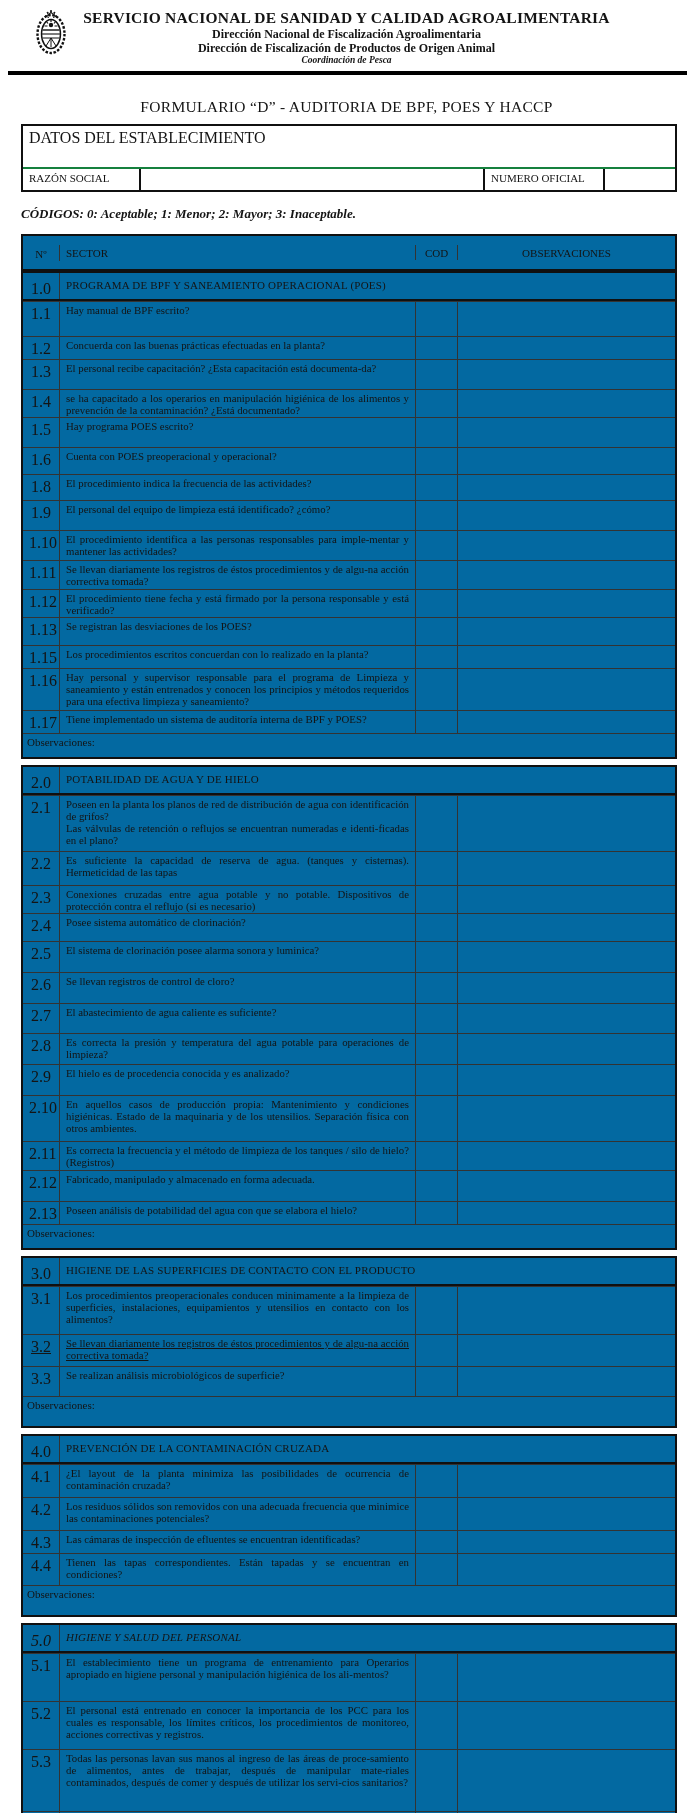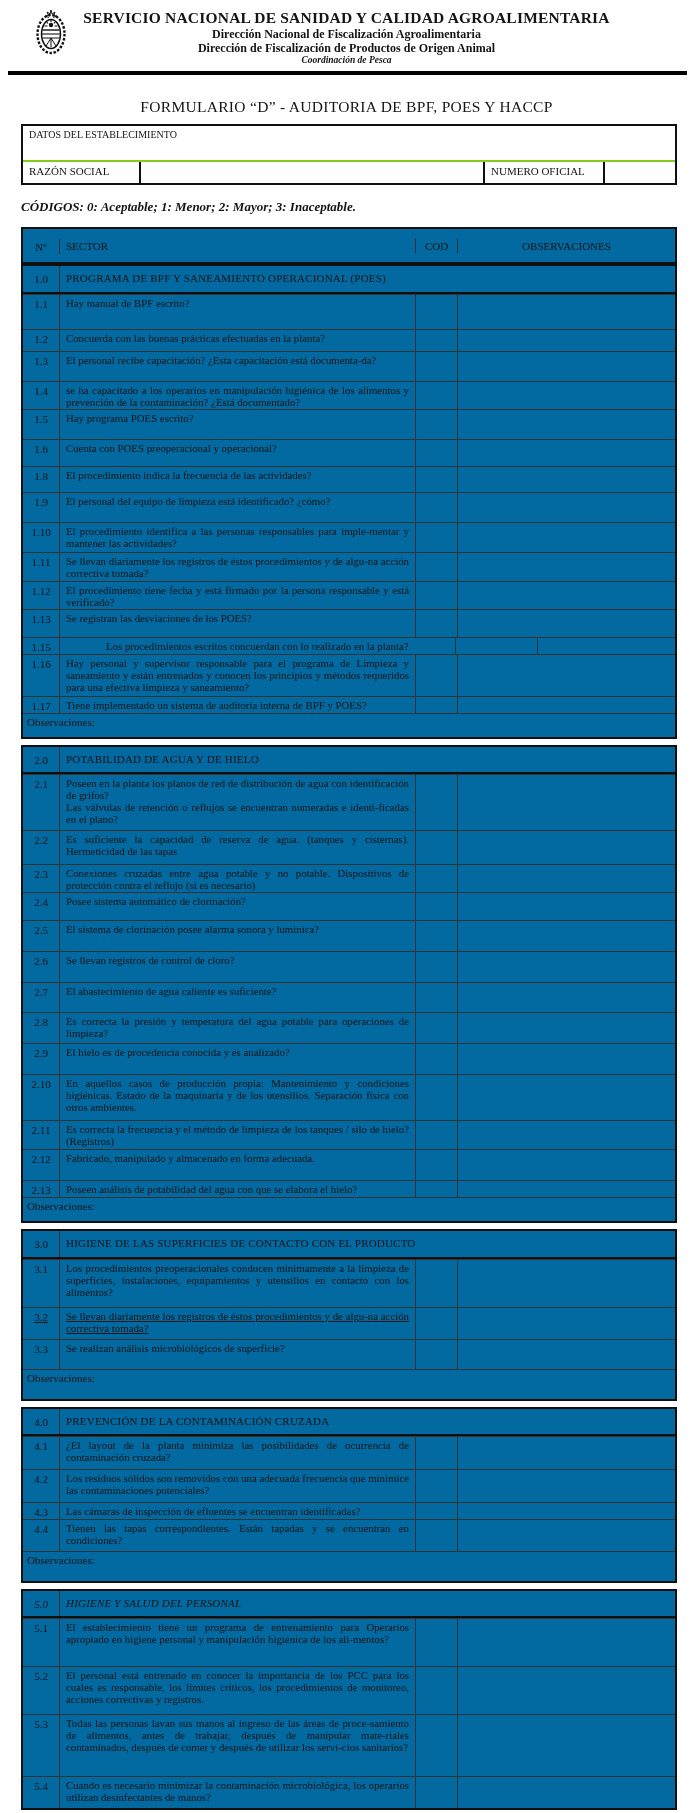--- a/index.html
+++ b/index.html
@@ -17,37 +17,37 @@
   .hdr{position:relative;padding-top:9px;text-align:center;}
   .logo{position:absolute;left:35px;top:8px;width:32px;height:49px;}
   .org{font-size:15.5px;font-weight:bold;letter-spacing:.2px;line-height:18px;}
   .dir{font-size:12px;font-weight:bold;line-height:14px;}
   .coord{font-size:9.5px;font-weight:bold;font-style:italic;line-height:11px;}
   .rule{height:4px;background:#000;margin:5px 6px 0 8px;}
   
   .formtitle{margin-top:23px;text-align:center;font-size:15.5px;letter-spacing:.3px;}
   
   .datos{margin:8px 0 0 21px;width:656px;border:2px solid #101010;box-sizing:border-box;}
-  .datos .toprow{border-bottom:2px solid #84cc16;padding:3px 6px 20px 6px;font-size:10px;min-height:21px;box-sizing:border-box;}
+  .datos .toprow{border-bottom:2px solid #15803d;padding:3px 6px 20px 6px;font-size:16px;min-height:21px;box-sizing:border-box;}
   .datos .fieldrow{display:grid;grid-template-columns:118px 344px 120px 1fr;min-height:21px;}
   .datos .fieldrow>div{box-sizing:border-box;padding:3px 6px 2px 6px;font-size:11px;}
   .datos .fieldrow>div.lbl{border-right:2px solid #101010;}
   .datos .fieldrow>div.val1{border-right:2px solid #101010;}
   .datos .fieldrow>div.val2{}
   
   .codes{margin:14px 0 0 21px;font-size:13px;font-weight:bold;font-style:italic;}
   
   .tablearea{margin:12px 0 0 21px;width:656px;}
   .tbl{border:2px solid #101010;box-sizing:border-box;background:#0369a1;}
   .tbl.gap{margin-top:6px;}
   .row{display:grid;grid-template-columns:37px 356px 42px 1fr;box-sizing:border-box;}
   .row + .row{border-top:1px solid #333;}
   .row>.c{box-sizing:border-box;padding:2px 6px 1px 6px;border-right:1px solid #333;}
   .row>.c:last-child{border-right:none;}
-  .row .num{text-align:center;font-size:11px;padding-top:3px;}
+  .row .num{text-align:center;font-size:16px;padding-top:3px;}
   .row .sector{font-size:10.8px;line-height:12px;text-align:justify;white-space:pre-line;}
   .hdrrow{min-height:33px;align-items:center;}
   .hdrrow .c{font-size:11px;display:flex;align-items:center;}
   .hdrrow .num,.hdrrow .cod,.hdrrow .obs{justify-content:center;}
   .sectrow{grid-template-columns:37px 1fr;border-bottom:2px solid #101010;}
   .sectrow .stitle{font-size:11px;padding-top:6px;letter-spacing:.2px;}
   .sectrow .num{padding-top:7px;}
   .obsrow{grid-template-columns:1fr;}
   .obsrow .c{font-size:11px;border-right:none;padding:2px 4px;}
 </style>
@@ -169,21 +169,21 @@
             <div class="c sector">El procedimiento tiene fecha y está firmado por la persona responsable y está verificado?</div>
             <div class="c cod"></div>
             <div class="c obscell"></div>
           </div>
           <div class="row" style="min-height: 28px;">
             <div class="c num">1.13</div>
             <div class="c sector">Se registran las desviaciones de los POES?</div>
             <div class="c cod"></div>
             <div class="c obscell"></div>
           </div>
-          <div class="row" style="min-height: 14px; gap: 40px;">
+          <div class="row" style="min-height: 14px;">
             <div class="c num">1.15</div>
             <div class="c sector">Los procedimientos escritos concuerdan con lo realizado en la planta?</div>
             <div class="c cod"></div>
             <div class="c obscell"></div>
           </div>
           <div class="row" style="min-height: 42px;">
             <div class="c num">1.16</div>
             <div class="c sector">Hay personal y supervisor responsable para el programa de Limpieza y saneamiento y están entrenados y conocen los principios y métodos requeridos para una efectiva limpieza y saneamiento?</div>
             <div class="c cod"></div>
             <div class="c obscell"></div>

